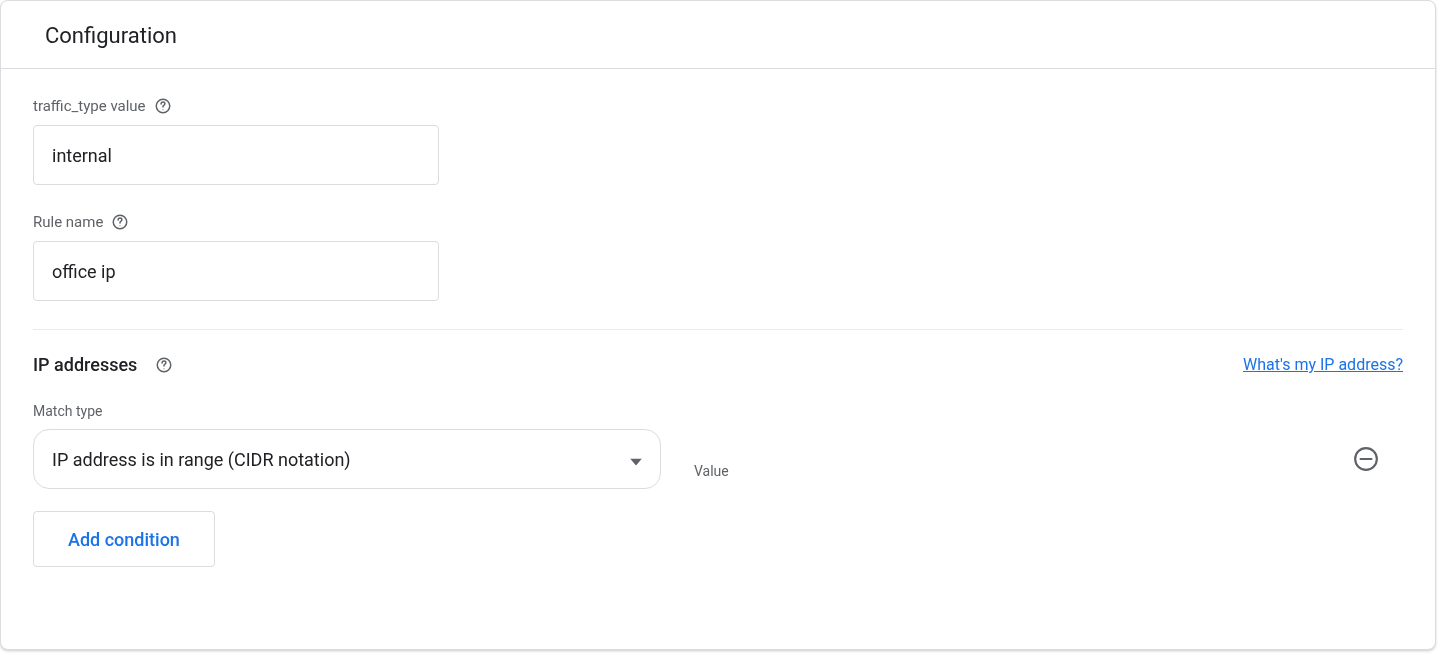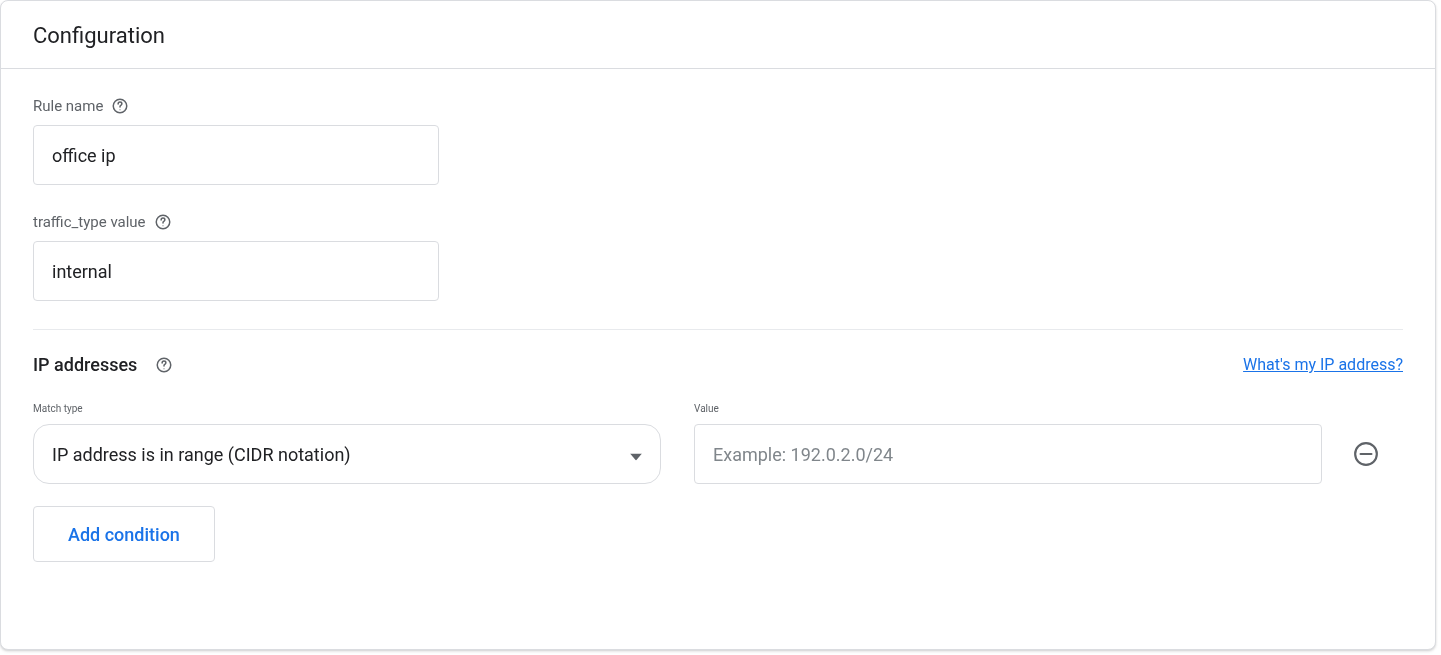--- a/index.html
+++ b/index.html
@@ -17,21 +17,21 @@
     width: 1436px;
     height: 650px;
     margin: 0;
     border: 1px solid #dadce0;
     border-radius: 8px;
     background: #fff;
     box-shadow: 0 1px 2px rgba(60,64,67,0.16), 0 2px 3px rgba(60,64,67,0.08);
     overflow: hidden;
   }
   .card-header {
-    padding: 22px 32px 20px 32px;
+    padding: 22px 32px 20px 44px;
     border-bottom: 1px solid #dadce0;
   }
   .card-title {
     font-size: 22px;
     font-weight: 400;
     color: #202124;
     letter-spacing: 0;
   }
   .card-body {
     padding: 28px 32px 20px 32px;
@@ -107,21 +107,21 @@
   .col-match { flex: 0 0 628px; }
   .col-value { flex: 0 0 628px; margin-left: 9px; }
   .col-remove {
     flex: 0 0 40px;
     display: flex;
     align-items: center;
     justify-content: center;
     height: 60px;
   }
   .col-label {
-    font-size: 10px;
+    font-size: 14px;
     color: #5f6368;
     margin-bottom: 10px;
   }
   .select-box {
     position: relative;
     width: 100%;
     height: 60px;
     border: 1px solid #dadce0;
     border-radius: 16px;
     background: #fff;
@@ -183,47 +183,47 @@
 </head>
 <body>
 
 <div class="card">
 
   <div class="card-header">
     <span class="card-title">Configuration</span>
   </div>
 
   <div class="card-body">
+
+    <div class="field-block">
+      <div class="field-label-row">
+        <span class="field-label">traffic_type value</span>
+        <span class="help-icon">
+          <svg width="18" height="18" viewBox="0 0 24 24" fill="none" stroke="currentColor" stroke-width="2">
+            <circle cx="12" cy="12" r="9"></circle>
+            <path d="M9.5 9.2c0-1.3 1.1-2.4 2.5-2.4s2.5 1 2.5 2.3c0 1-.6 1.6-1.5 2.2-.8.5-1 .9-1 1.7v.3" stroke-linecap="round"></path>
+            <circle cx="12" cy="17" r="0.8" fill="currentColor" stroke="none"></circle>
+          </svg>
+        </span>
+      </div>
+      <input type="text" class="text-input" value="internal" style="">
+    </div>
 
     <div class="field-block">
       <div class="field-label-row">
         <span class="field-label">Rule name</span>
         <span class="help-icon">
           <svg width="18" height="18" viewBox="0 0 24 24" fill="none" stroke="currentColor" stroke-width="2">
             <circle cx="12" cy="12" r="9"></circle>
             <path d="M9.5 9.2c0-1.3 1.1-2.4 2.5-2.4s2.5 1 2.5 2.3c0 1-.6 1.6-1.5 2.2-.8.5-1 .9-1 1.7v.3" stroke-linecap="round"></path>
             <circle cx="12" cy="17" r="0.8" fill="currentColor" stroke="none"></circle>
           </svg>
         </span>
       </div>
       <input type="text" class="text-input" value="office ip" style="">
-    </div>
-
-    <div class="field-block">
-      <div class="field-label-row">
-        <span class="field-label">traffic_type value</span>
-        <span class="help-icon">
-          <svg width="18" height="18" viewBox="0 0 24 24" fill="none" stroke="currentColor" stroke-width="2">
-            <circle cx="12" cy="12" r="9"></circle>
-            <path d="M9.5 9.2c0-1.3 1.1-2.4 2.5-2.4s2.5 1 2.5 2.3c0 1-.6 1.6-1.5 2.2-.8.5-1 .9-1 1.7v.3" stroke-linecap="round"></path>
-            <circle cx="12" cy="17" r="0.8" fill="currentColor" stroke="none"></circle>
-          </svg>
-        </span>
-      </div>
-      <input type="text" class="text-input" value="internal" style="">
     </div>
 
     <hr class="divider">
 
     <div class="section-header-row">
       <div class="section-left">
         <span class="section-title">IP addresses</span>
         <span class="help-icon">
           <svg width="18" height="18" viewBox="0 0 24 24" fill="none" stroke="currentColor" stroke-width="2">
             <circle cx="12" cy="12" r="9"></circle>
@@ -242,21 +242,20 @@
           <span>IP address is in range (CIDR notation)</span>
           <span class="select-caret">
             <svg width="12" height="7" viewBox="0 0 12 7">
                 <path d="M0 0 L6 7 L12 0 Z" fill="currentColor"></path>
               </svg>
           </span>
         </div>
       </div>
       <div class="col-value">
         <div class="col-label">Value</div>
-        <input type="text" class="value-input" placeholder="Example: 192.0.2.0/24" style="">
       </div>
       <div class="col-remove">
         <span class="remove-btn">
           <svg width="26" height="26" viewBox="0 0 24 24" fill="none" stroke="currentColor" stroke-width="2">
             <circle cx="12" cy="12" r="10"></circle>
             <line x1="7" y1="12" x2="17" y2="12" stroke-linecap="round"></line>
           </svg>
         </span>
       </div>
     </div>

